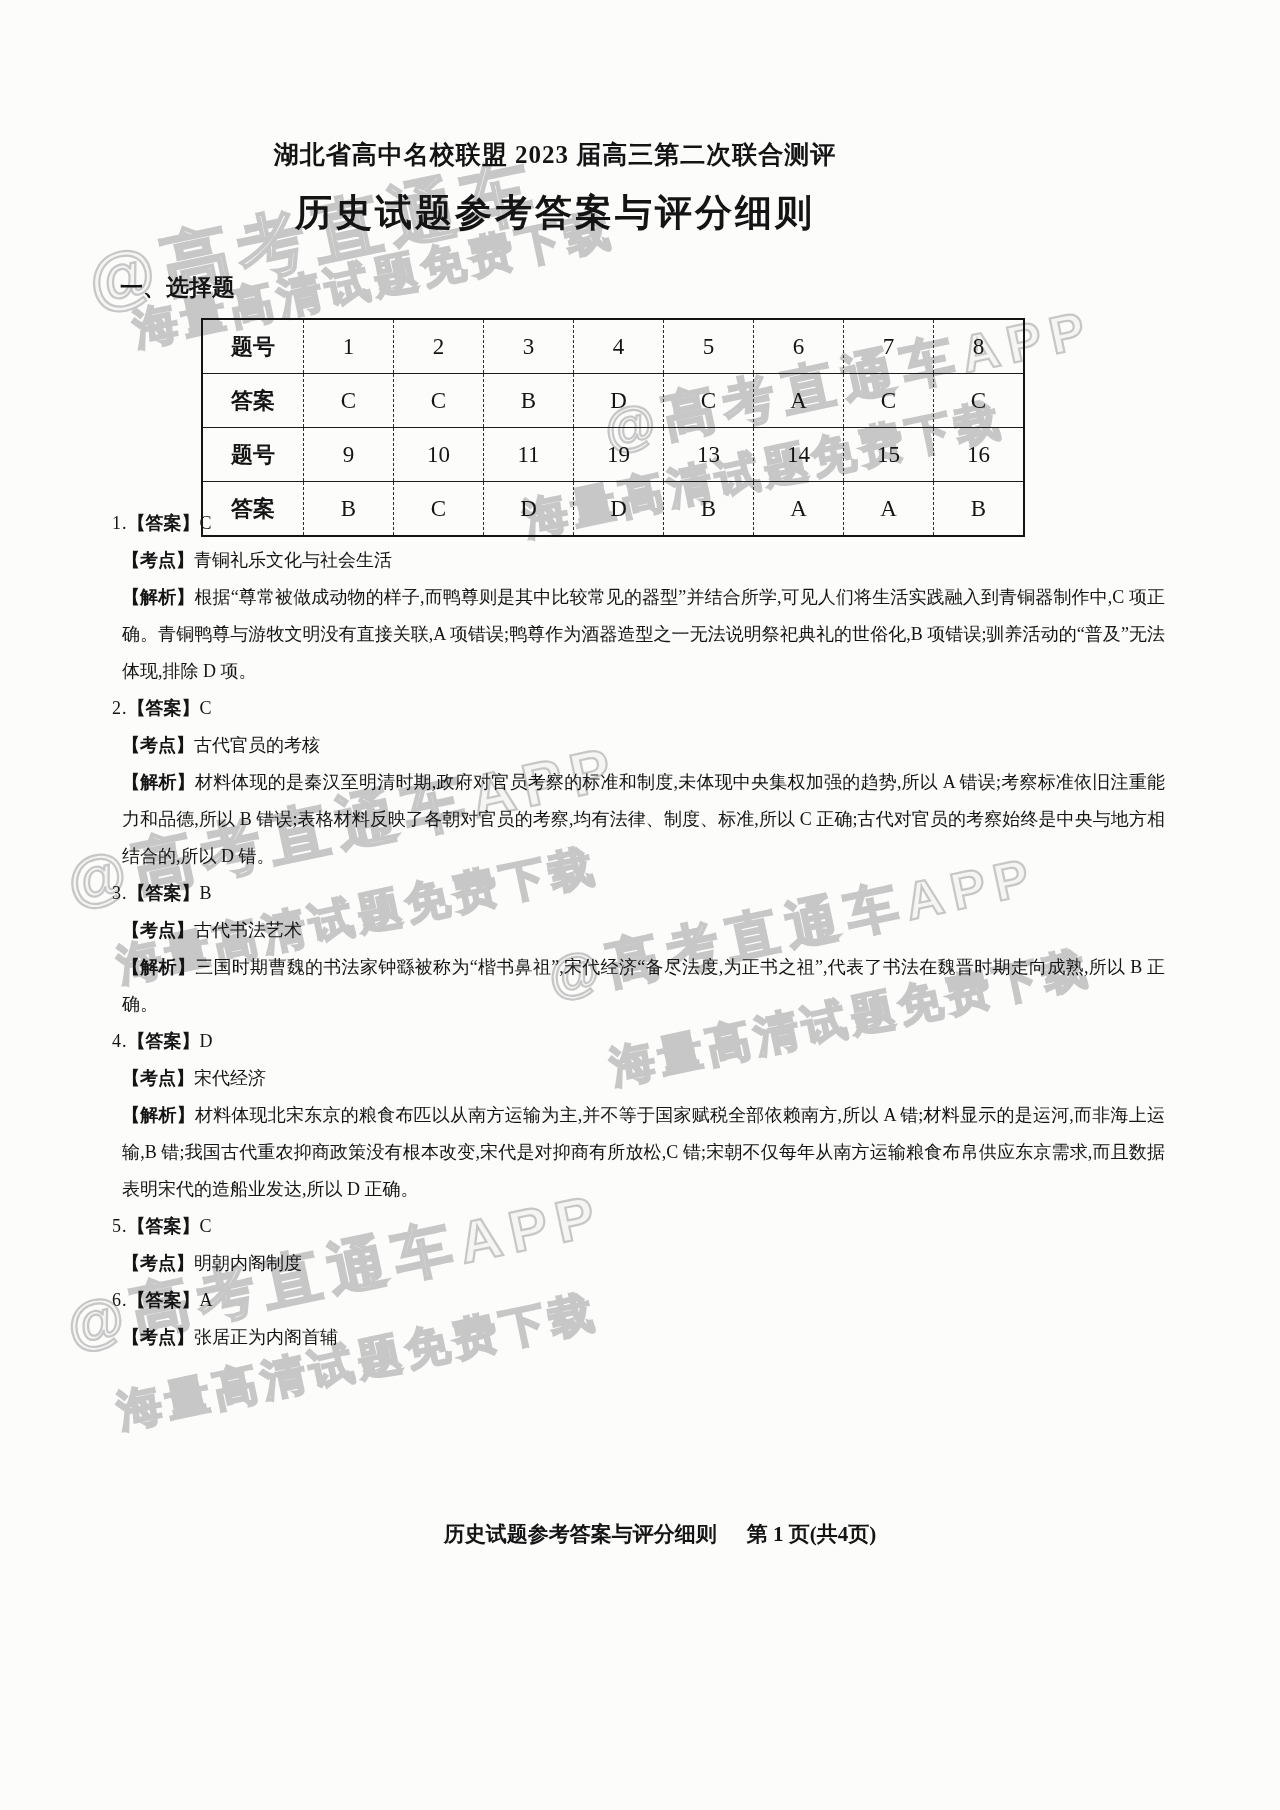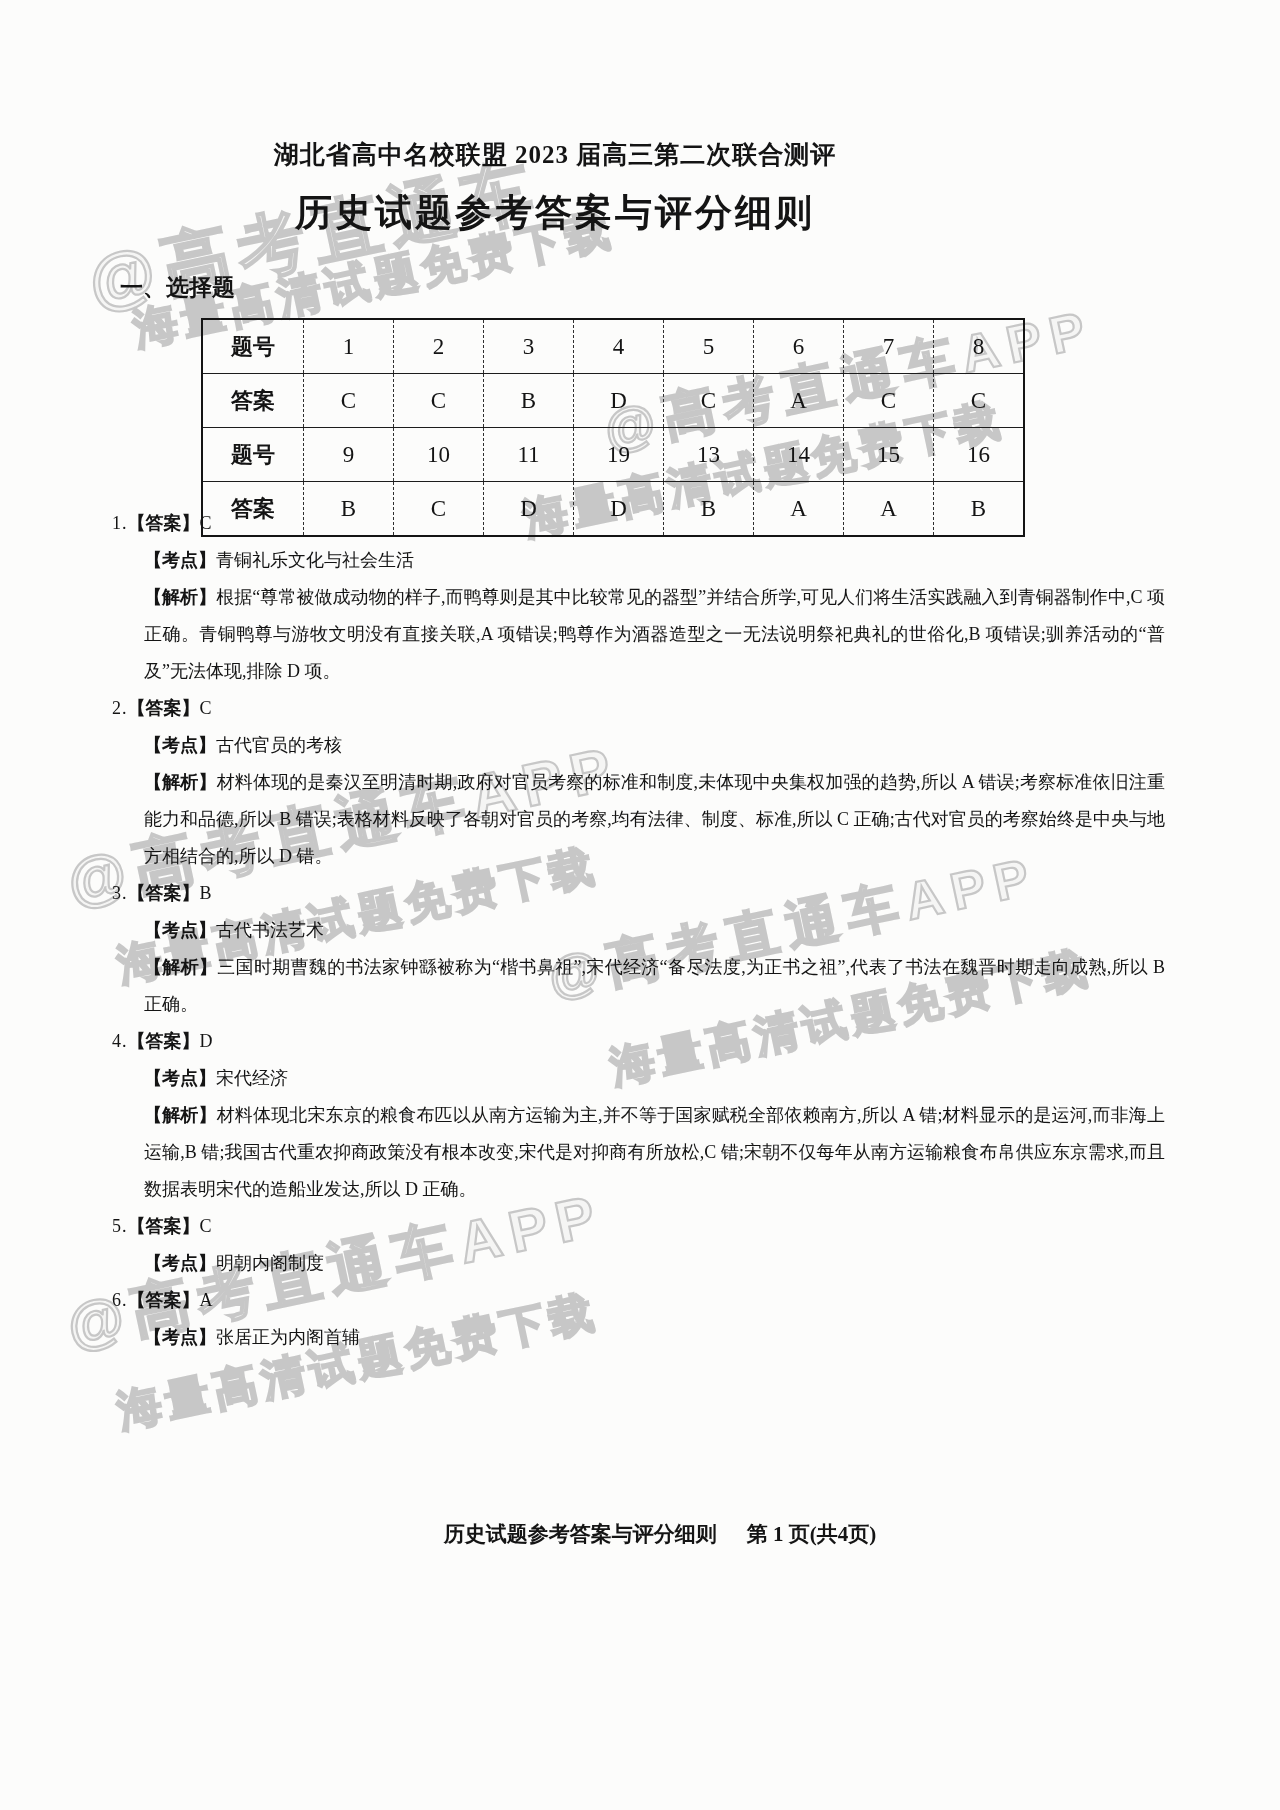--- a/index.html
+++ b/index.html
@@ -64,21 +64,21 @@
     border-left:none;
     font-weight:bold;
     font-size:22px;
   }
 
   .qa {
     position:absolute; top:505px; left:112px; width:1053px;
     font-size:18px; line-height:37px;
   }
   .q-line { white-space:nowrap; }
-  .indent { margin-left:32px; }
+  .indent { margin-left:10px; }
   .q-para { text-align:justify; }
   .lbl { font-weight:bold; }
   .q-num { letter-spacing:1px; }
 
   .footer {
     position:absolute; top:1520px; left:40px; width:1240px;
     text-align:center; font-size:21px; font-weight:bold;
   }
   .footer .gap { display:inline-block; width:30px; }
 </style>

